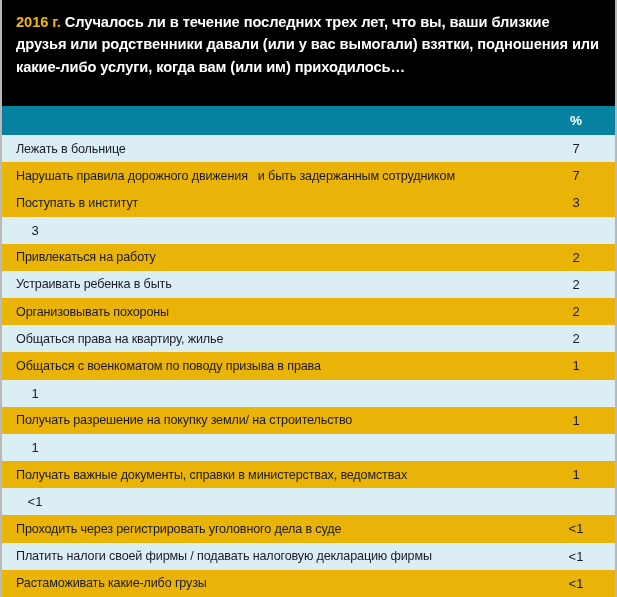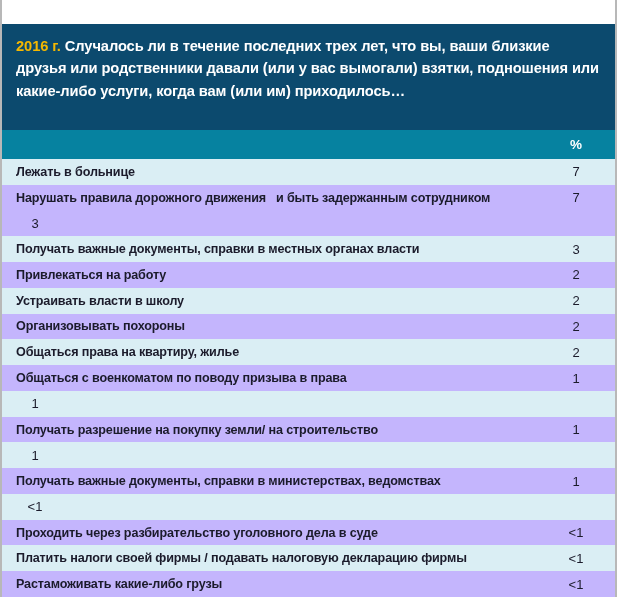--- a/index.html
+++ b/index.html
@@ -19,27 +19,26 @@
     border-left: 2px solid #b8b8b8;
     border-right: 2px solid #b8b8b8;
     overflow: hidden;
     position: relative;
     display: flex;
     flex-direction: column;
   }
 
   
   .question-header {
-    background: #0c4a6e;
+    background: #000000;
     color: #ffffff;
     box-sizing: border-box;
     padding: 11px 14px 0 14px;
     height: 106px;
     flex: 0 0 106px;
-    margin-top: 24px;
   }
   .question-text {
     font-size: 14.7px;
     font-weight: bold;
     line-height: 1.52;
     letter-spacing: -0.1px;
     margin: 0;
   }
   .year-label {
     color: #f5b800;
@@ -79,29 +78,29 @@
     flex-direction: column;
   }
   .row {
     flex: 1 1 0;
     display: flex;
     align-items: center;
     box-sizing: border-box;
     min-height: 0;
   }
   .row.light  { background: #daeef4; }
-  .row.dark   { background: #c4b5fd; }
+  .row.dark   { background: #eab308; }
 
   .row .label {
     flex: 1 1 auto;
     padding-left: 14px;
     padding-right: 6px;
     color: #1b1b2b;
     font-size: 12.6px;
-    font-weight: bold;
+    font-weight: normal;
     white-space: pre;
     overflow: hidden;
     text-overflow: ellipsis;
     letter-spacing: -0.15px;
   }
   .row .value {
     flex: 0 0 72px;
     text-align: center;
     color: #1b1b2b;
     font-size: 13px;
@@ -127,32 +126,32 @@
   <div class="table-body">
       <div class="row light">
         <div class="label">Лежать в больнице</div>
         <div class="value">7</div>
       </div>
       <div class="row dark">
         <div class="label">Нарушать правила дорожного движения   и быть задержанным сотрудником</div>
         <div class="value">7</div>
       </div>
       <div class="row dark">
+        <div class="label">Поступать в институт</div>
         <div class="value">3</div>
       </div>
       <div class="row light">
-        <div class="label">Получать важные документы, справки в местных органах власти</div>
         <div class="value">3</div>
       </div>
       <div class="row dark">
         <div class="label">Привлекаться на работу</div>
         <div class="value">2</div>
       </div>
       <div class="row light">
-        <div class="label">Устраивать власти в школу</div>
+        <div class="label">Устраивать ребенка в быть</div>
         <div class="value">2</div>
       </div>
       <div class="row dark">
         <div class="label">Организовывать похороны</div>
         <div class="value">2</div>
       </div>
       <div class="row light">
         <div class="label">Общаться права на квартиру, жилье</div>
         <div class="value">2</div>
       </div>
@@ -171,21 +170,21 @@
         <div class="value">1</div>
       </div>
       <div class="row dark">
         <div class="label">Получать важные документы, справки в министерствах, ведомствах</div>
         <div class="value">1</div>
       </div>
       <div class="row light">
         <div class="value">&lt;1</div>
       </div>
       <div class="row dark">
-        <div class="label">Проходить через разбирательство уголовного дела в суде</div>
+        <div class="label">Проходить через регистрировать уголовного дела в суде</div>
         <div class="value">&lt;1</div>
       </div>
       <div class="row light">
         <div class="label">Платить налоги своей фирмы / подавать налоговую декларацию фирмы</div>
         <div class="value">&lt;1</div>
       </div>
       <div class="row dark">
         <div class="label">Растаможивать какие-либо грузы</div>
         <div class="value">&lt;1</div>
       </div>

